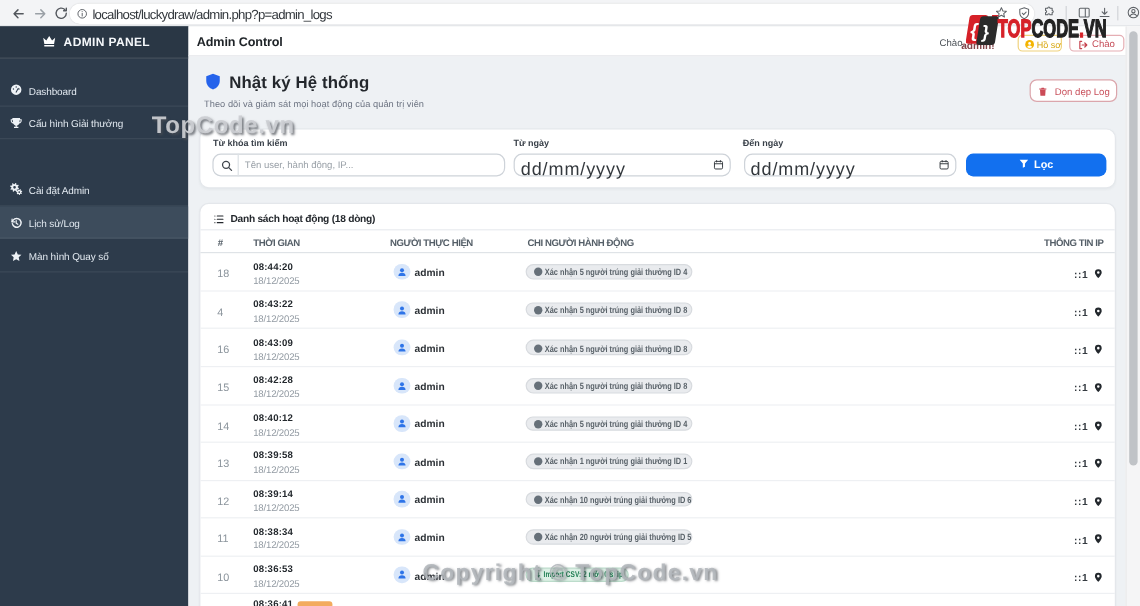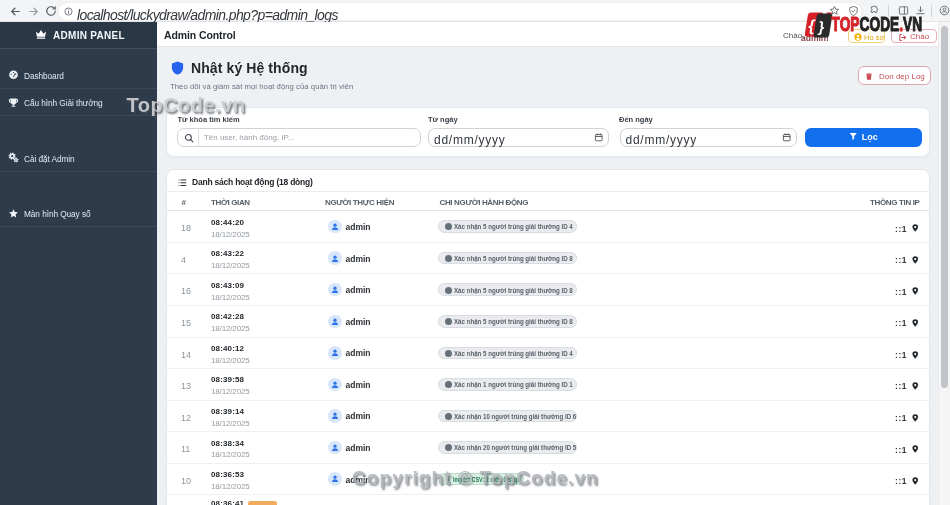--- a/index.html
+++ b/index.html
@@ -1,20 +1,20 @@
 <!DOCTYPE html>
 <html><head>
 <meta charset="utf-8">
 <style>
   * { margin:0; padding:0; box-sizing:border-box; }
   html,body { width:950px; height:505px; overflow:hidden; font-family:"Liberation Sans", sans-serif; background:#eef1f4; }
   #chrome { position:absolute; left:0; top:0; width:950px; height:22px; background:#f3f4f6; border-bottom:1px solid #e2e4e7; }
   #chrome svg { position:absolute; }
   #urlpill { position:absolute; left:58px; top:2.5px; width:804px; height:17px; background:#fff; border-radius:9px; box-shadow:0 0 1px rgba(0,0,0,0.2); }
-  #urltext { position:absolute; left:77px; top:6.5px; font-size:14px; color:#33383d; letter-spacing:-0.6px;font-style:italic; }
+  #urltext { position:absolute; left:77px; top:6.5px; font-size:11px; color:#33383d; letter-spacing:-0.6px; }
   .cdiv { position:absolute; top:5px; width:1px; height:12px; background:#d2d4d7; }
   #sidebar { position:absolute; left:0; top:22px; width:157px; height:483px; background:#2d3b4b; }
   #brand { position:absolute; left:0; top:0; width:157px; height:27px; border-bottom:1px solid rgba(255,255,255,0.13); background:#2a3745; }
   #brand span { position:absolute; left:53px; top:8px; color:#f4f7fa; font-weight:bold; font-size:10px; letter-spacing:0.3px; }
   .mitem { position:absolute; left:0; width:157px; height:27.7px; border-bottom:1px solid rgba(255,255,255,0.07); color:#e2e9f0; font-size:8.3px; letter-spacing:-0.08px; }
   .mitem.active { background:#3d4c5c; }
   .mitem .mic { position:absolute; left:7.5px; top:8px; width:11px; height:11px; }
   .mitem .mtx { position:absolute; left:24px; top:9.5px; }
   #header { position:absolute; left:157px; top:22px; width:793px; height:25px; background:#fff; border-bottom:1px solid #e6e8eb; }
   #htitle { position:absolute; left:164px; top:29px; font-size:10.5px; font-weight:bold; color:#1e2327; letter-spacing:-0.1px; }
@@ -25,21 +25,21 @@
   #content { position:absolute; left:157px; top:47px; width:793px; height:458px; background:#eef1f4; }
   #shield { position:absolute; left:170px; top:60px; }
   #ptitle { position:absolute; left:191px; top:59.5px; font-size:14px; font-weight:bold; color:#23272c; letter-spacing:0.1px; }
   #psub { position:absolute; left:170px; top:81.5px; font-size:7.7px; letter-spacing:0.05px; color:#6b7280; }
   #btn-clean { position:absolute; left:858px; top:66px; width:73px; height:18.5px; background:#fff; border:1px solid #dba6ac; border-radius:6px; color:#c9515c; font-size:8px; white-space:nowrap; }
   .card { position:absolute; background:#fff; border:1px solid #e4e7eb; border-radius:8px; box-shadow:0 1px 2px rgba(30,40,60,0.04); }
   #fcard { left:166px; top:107px; width:764px; height:50px; }
   .flabel { position:absolute; font-size:7.5px; font-weight:bold; color:#394049; }
   .finput { position:absolute; top:127.5px; height:19px; background:#fff; border:1px solid #ced3d9; border-radius:7px; }
   .ftext { position:absolute; font-size:8.5px; color:#3c4248; }
-  .dtext { position:absolute; top:133px; font-size:12px; letter-spacing:0.75px; color:#33383d; }
+  .dtext { position:absolute; top:133px; font-size:15px; letter-spacing:0.75px; color:#33383d; }
   #btn-loc { position:absolute; left:805px; top:127.5px; width:117px; height:19.5px; background:#1270ef; border-radius:6px; color:#fff; font-weight:bold; font-size:9px; text-align:center; line-height:19.5px; }
   #tcard { left:166px; top:169px; width:764px; height:351px; border-radius:8px 8px 0 0; }
   #ttitle { position:absolute; left:192px; top:177px; font-size:8.5px; font-weight:bold; color:#23272c; letter-spacing:-0.22px; }
   .thead { position:absolute; top:198.2px; font-size:8px; font-weight:bold; color:#555f68; letter-spacing:-0.35px; }
   .rnum { position:absolute; font-size:9px; color:#8b949c; line-height:1; }
   .rtime { position:absolute; font-size:8px; font-weight:bold; color:#23282d; line-height:1; letter-spacing:0.15px; }
   .rdate { position:absolute; font-size:8px; color:#939ba3; line-height:1; letter-spacing:-0.15px; }
   .radmin { position:absolute; font-size:8.5px; font-weight:bold; color:#2b3035; line-height:1; }
   .uicon { position:absolute; width:13.5px; height:13.5px; border-radius:50%; background:#d8e6fa; }
   .pill { position:absolute; width:139.5px; height:12.5px; background:#e9ebee; border:1px solid #d8dbdf; border-radius:7px; }
@@ -118,20 +118,28 @@
         <path d="M5 3h14v2h3v3c0 2.5-2 4.6-4.4 4.9A7 7 0 0 1 13 16.9V19h3v2H8v-2h3v-2.1a7 7 0 0 1-4.6-3.9C4 12.6 2 10.5 2 8V5h3zM4 7v1c0 1.3.8 2.4 2 2.8V7zm16 0h-2v3.8c1.2-.4 2-1.5 2-2.8z"></path>
       </svg>
     <div class="mtx">Cấu hình Giải thưởng</div>
   </div>
   <div class="mitem" style="top:122.1px">
     <svg class="mic" viewBox="0 0 24 24" fill="#eef2f6" fill-rule="evenodd">
         <path d="M17.04 10.63 L16.56 12.17 L13.81 12.24 L13.09 13.12 L13.53 15.83 L12.11 16.59 L10.11 14.69 L8.98 14.80 L7.37 17.04 L5.83 16.56 L5.76 13.81 L4.88 13.09 L2.17 13.53 L1.41 12.11 L3.31 10.11 L3.20 8.98 L0.96 7.37 L1.44 5.83 L4.19 5.76 L4.91 4.88 L4.47 2.17 L5.89 1.41 L7.89 3.31 L9.02 3.20 L10.63 0.96 L12.17 1.44 L12.24 4.19 L13.12 4.91 L15.83 4.47 L16.59 5.89 L14.69 7.89 L14.80 9.02 Z M11.40 9.00 A2.4 2.4 0 1 0 6.60 9.00 A2.4 2.4 0 1 0 11.40 9.00 Z M22.41 20.18 L21.69 21.21 L19.77 20.67 L19.01 21.10 L18.47 23.02 L17.21 23.09 L16.44 21.25 L15.63 20.92 L13.79 21.69 L12.95 20.76 L13.90 19.01 L13.66 18.17 L11.91 17.21 L12.11 15.98 L14.08 15.63 L14.58 14.92 L14.24 12.95 L15.33 12.34 L16.83 13.66 L17.70 13.61 L19.02 12.11 L20.18 12.59 L20.08 14.58 L20.67 15.23 L22.66 15.33 L23.02 16.53 L21.39 17.70 L21.25 18.56 Z M19.10 17.50 A1.6 1.6 0 1 0 15.90 17.50 A1.6 1.6 0 1 0 19.10 17.50 Z"></path>
       </svg>
     <div class="mtx">Cài đặt Admin</div>
   </div>
+  <div class="mitem active" style="top:149.8px">
+    <svg class="mic" viewBox="0 0 24 24" fill="none" stroke="#eef2f6" stroke-width="2.6" stroke-linecap="round">
+        <path d="M4.5 5.5v5h5" stroke-width="2.2"></path>
+        <path d="M5 14a8 8 0 1 0 1.5-6.5L4.5 10"></path>
+        <path d="M12 8.5V13l3 2" stroke-width="2.2"></path>
+      </svg>
+    <div class="mtx">Lịch sử/Log</div>
+  </div>
   <div class="mitem" style="top:177.5px">
     <svg class="mic" viewBox="0 0 24 24" fill="#eef2f6">
         <path d="M12 2.5l2.9 6.2 6.6.8-4.9 4.6 1.3 6.6L12 17.5l-5.9 3.2 1.3-6.6L2.5 9.5l6.6-.8z"></path>
       </svg>
     <div class="mtx">Màn hình Quay số</div>
   </div>
 </div>
 <div id="header"></div>
 <div id="htitle">Admin Control</div>
 <div id="chao">Chào, </div>

